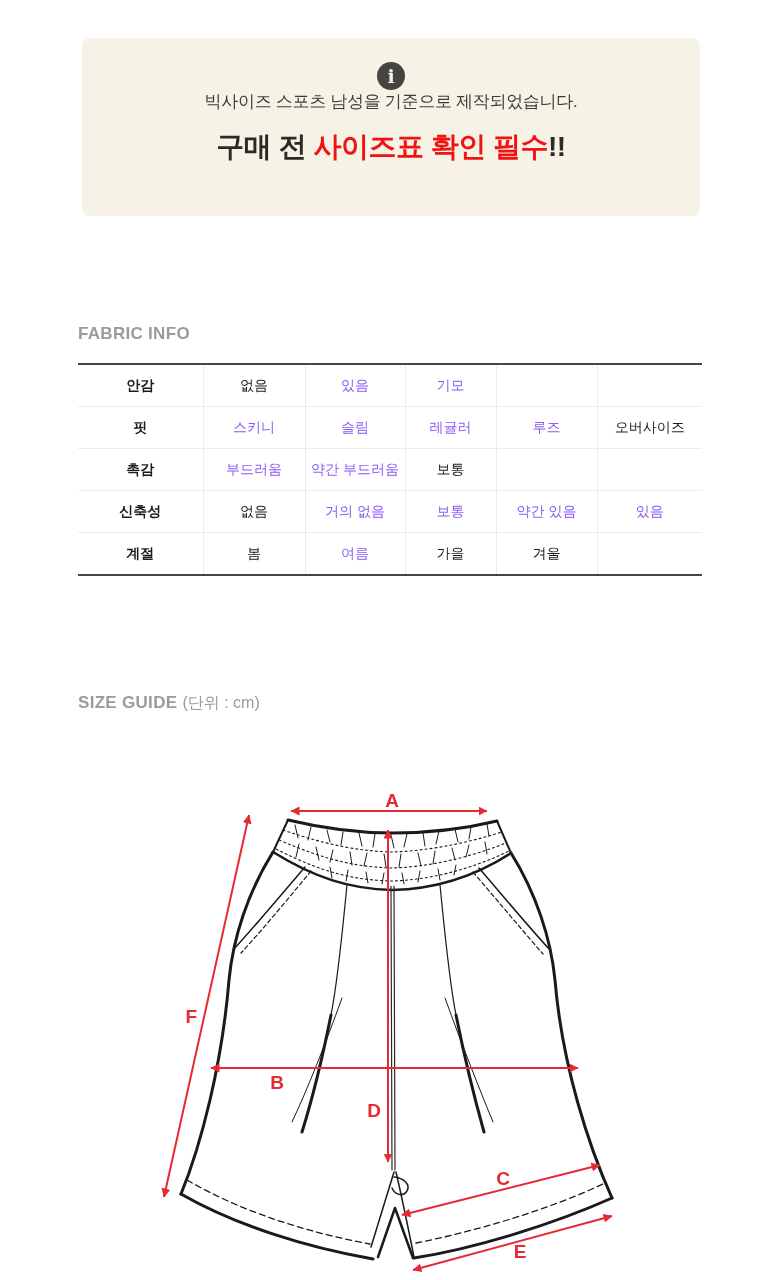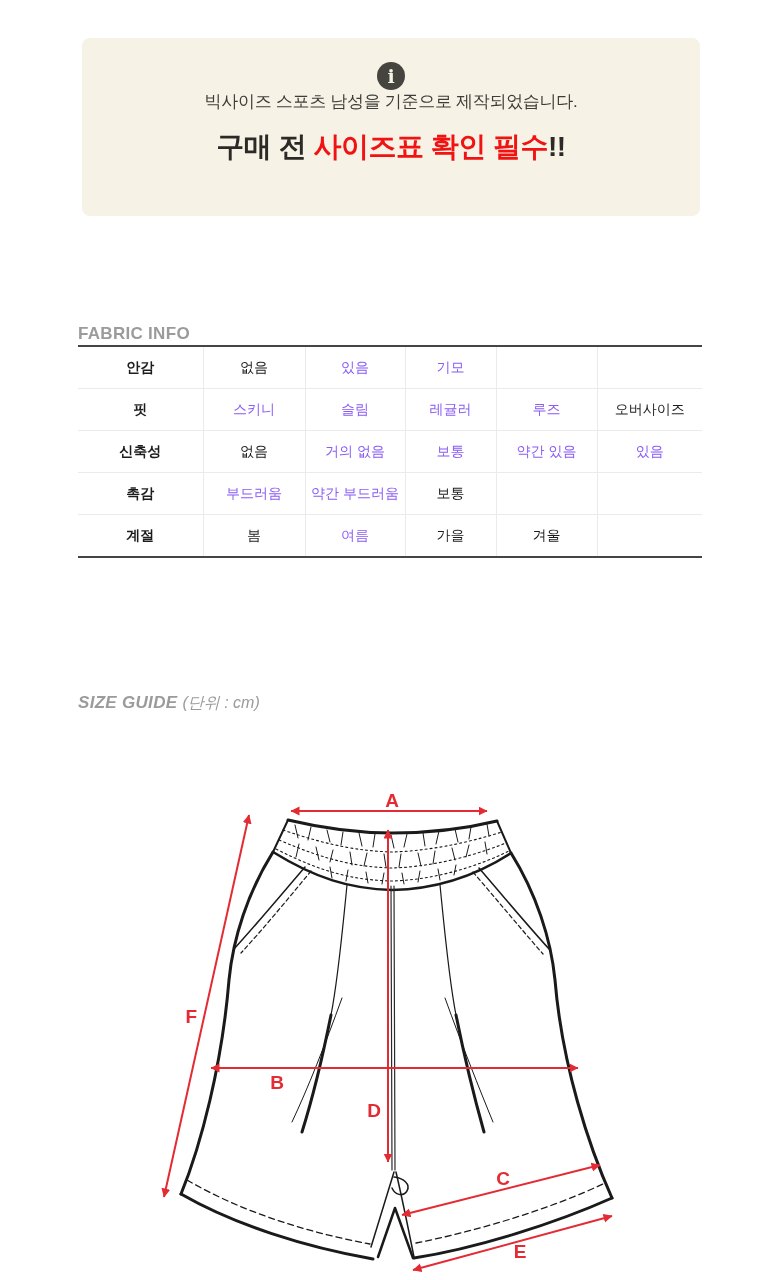--- a/index.html
+++ b/index.html
@@ -13,21 +13,21 @@
              font-weight:bold;font-size:19px;margin-top:24px;
              font-family:"DejaVu Serif","Liberation Serif",serif;}
   .notice-line1{font-size:17px;color:#3d3c38;letter-spacing:-0.3px;}
   .notice-line2{margin-top:15px;font-size:28px;font-weight:bold;color:#2b2a26;letter-spacing:-0.5px;}
   .notice-line2 .hl{color:#f01312;}
   
   .sec-heading{position:absolute;left:78px;font-weight:bold;color:#9b9b9b;
                font-size:17px;letter-spacing:0.3px;}
   .sec-heading .unit{font-weight:normal;color:#9a9a9a;font-size:16px;letter-spacing:0;}
   
-  table.fabric{position:absolute;left:78px;top:345px;border-collapse:collapse;
+  table.fabric{position:absolute;left:78px;top:363px;border-collapse:collapse;
                border-top:2px solid #454545;border-bottom:2px solid #454545;
                table-layout:fixed;}
   table.fabric td{height:41px;text-align:center;vertical-align:middle;
                   border-left:1px solid #ebebeb;border-top:1px solid #ebebeb;
                   font-size:14px;padding:0;white-space:nowrap;}
   table.fabric tr:first-child td{border-top:none;}
   table.fabric td:first-child{border-left:none;}
   td.flabel{font-weight:bold;color:#1c1c1c;font-size:15px;}
   td.on{font-weight:normal;color:#1c1c1c;margin-top:8px;}
   td.off{color:#8b5cf6;}
@@ -73,47 +73,47 @@
         </tr>
         <tr>
           <td class="flabel">핏</td>
           <td class="off">스키니</td>
           <td class="off">슬림</td>
           <td class="off">레귤러</td>
           <td class="off">루즈</td>
           <td class="on">오버사이즈</td>
         </tr>
         <tr>
+          <td class="flabel">촉감</td>
+          <td class="off">부드러움</td>
+          <td class="off">약간 부드러움</td>
+          <td class="on">보통</td>
+          <td class="empty"></td>
+          <td class="empty"></td>
+        </tr>
+        <tr>
           <td class="flabel">신축성</td>
           <td class="on">없음</td>
           <td class="off">거의 없음</td>
           <td class="off">보통</td>
           <td class="off">약간 있음</td>
           <td class="off">있음</td>
-        </tr>
-        <tr>
-          <td class="flabel">촉감</td>
-          <td class="off">부드러움</td>
-          <td class="off">약간 부드러움</td>
-          <td class="on">보통</td>
-          <td class="empty"></td>
-          <td class="empty"></td>
         </tr>
         <tr>
           <td class="flabel">계절</td>
           <td class="on">봄</td>
           <td class="off">여름</td>
           <td class="on">가을</td>
           <td class="on">겨울</td>
           <td class="empty"></td>
         </tr>
       </tbody>
   </table>
 
-  <div class="sec-heading" style="top:693px;font-style:italic;">
+  <div class="sec-heading" style="top:693px;">
     <span>SIZE GUIDE</span>
     <span class="unit">(단위 : cm)</span>
   </div>
 
   <svg class="diagram" width="780" height="510" viewBox="0 0 780 510">
     <defs>
       <marker id="ah" markerUnits="userSpaceOnUse" markerWidth="10" markerHeight="10" refX="8.5" refY="4.5" orient="auto-start-reverse">
         <path d="M0,0 L9,4.5 L0,9 Z" fill="#e42a33"></path>
       </marker>
     </defs>

